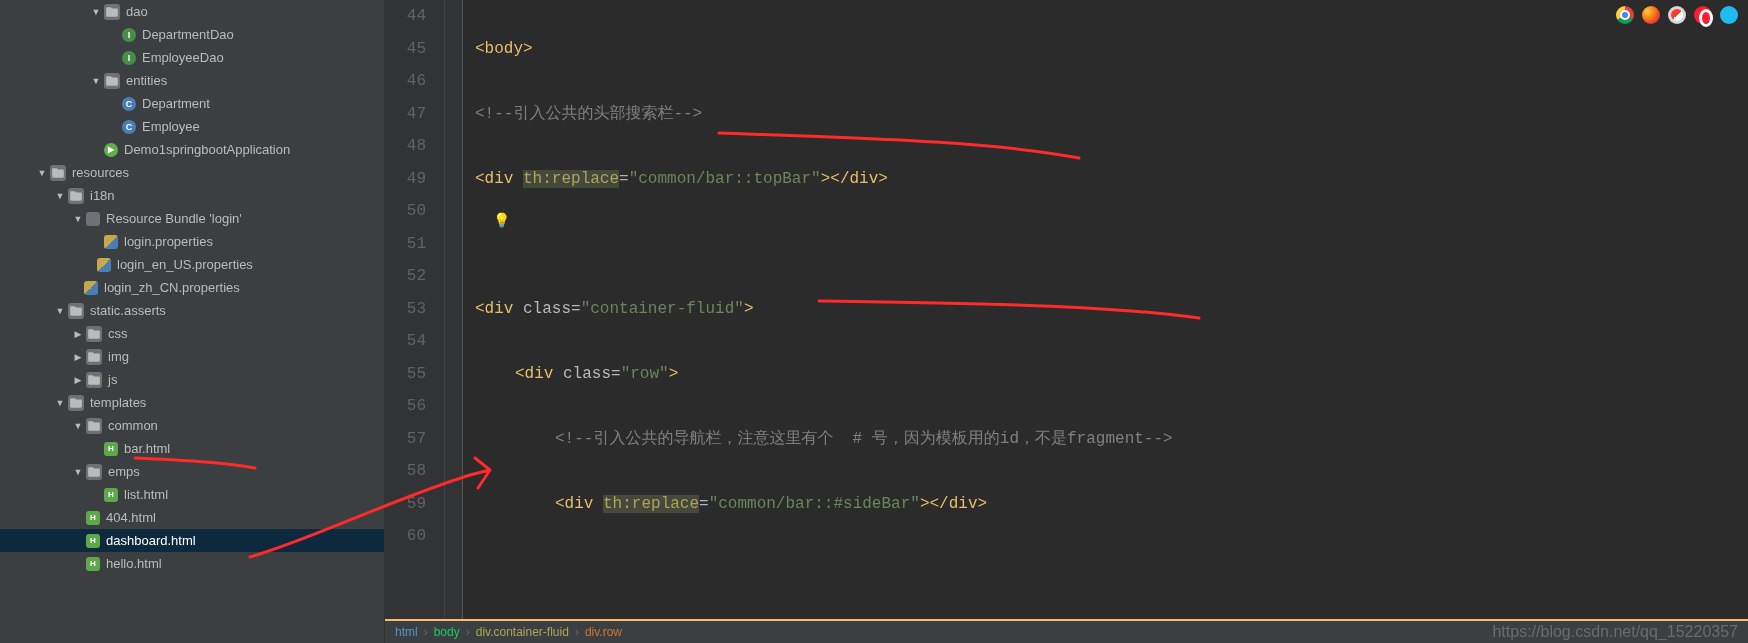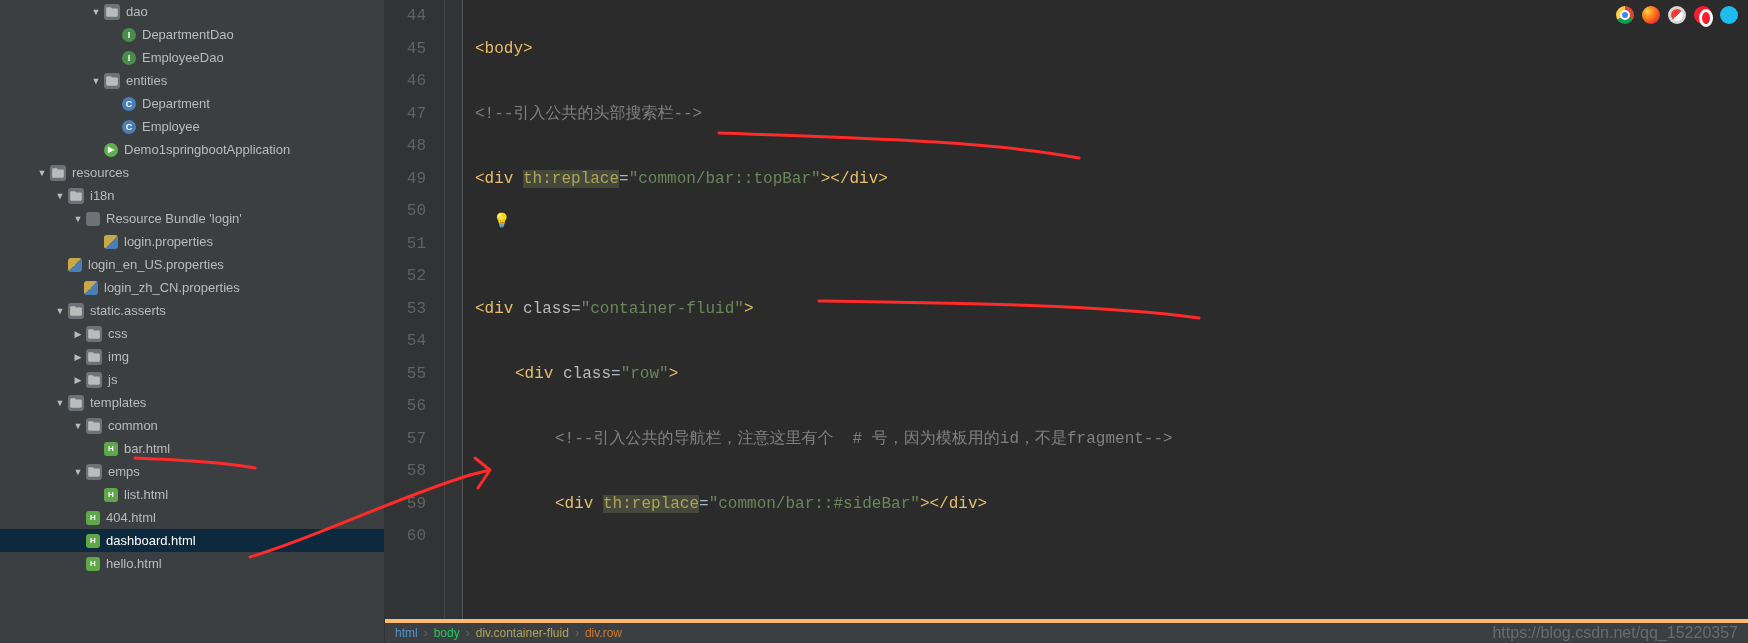--- a/index.html
+++ b/index.html
@@ -130,21 +130,21 @@
   .cmt   { color: #808080; }
   .thattr{ color: #b0a357; background:#45493b; }
   .bulb {
     position:absolute; left: 48px; top: 205px; color:#f0a732; font-size:14px;
   }
 
   
   .breadcrumb {
     height: 24px;
     background: #3c3f41;
-    border-top: 4px solid #fdba74;
+    border-top: 2px solid #fdba74;
     display:flex;
     align-items:center;
     padding: 0 10px;
     font-family: 'Segoe UI', Arial, sans-serif;
     font-size: 12px;
     color: #787878;
     justify-content: space-between;
   }
   .crumbs { display:flex; align-items:center; gap: 6px; }
   .crumb { cursor: default; }
@@ -253,21 +253,21 @@
         <div class="node" style="padding-left: 72px;">
           <span class="arrow">▼</span>
           <span class="icon icon-bundle"></span>
           <span class="label">Resource Bundle 'login'</span>
         </div>
         <div class="node" style="padding-left: 90px;">
           <span class="arrow none">▶</span>
           <span class="icon icon-props"></span>
           <span class="label">login.properties</span>
         </div>
-        <div class="node" style="padding-left: 54px;">
+        <div class="node" style="padding-left: 83px;">
           <span class="arrow none">▶</span>
           <span class="icon icon-props"></span>
           <span class="label">login_en_US.properties</span>
         </div>
         <div class="node" style="padding-left: 70px;">
           <span class="arrow none">▶</span>
           <span class="icon icon-props"></span>
           <span class="label">login_zh_CN.properties</span>
         </div>
         <div class="node" style="padding-left: 54px;">

